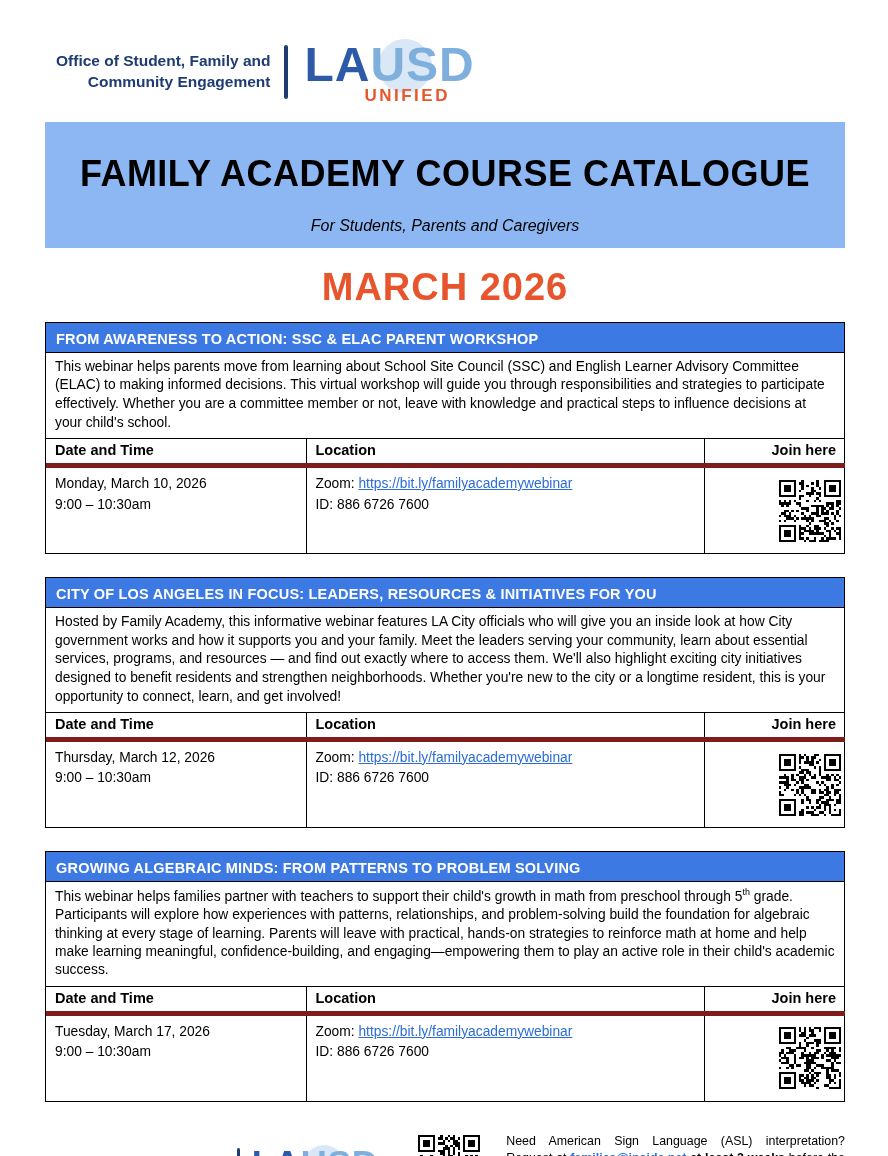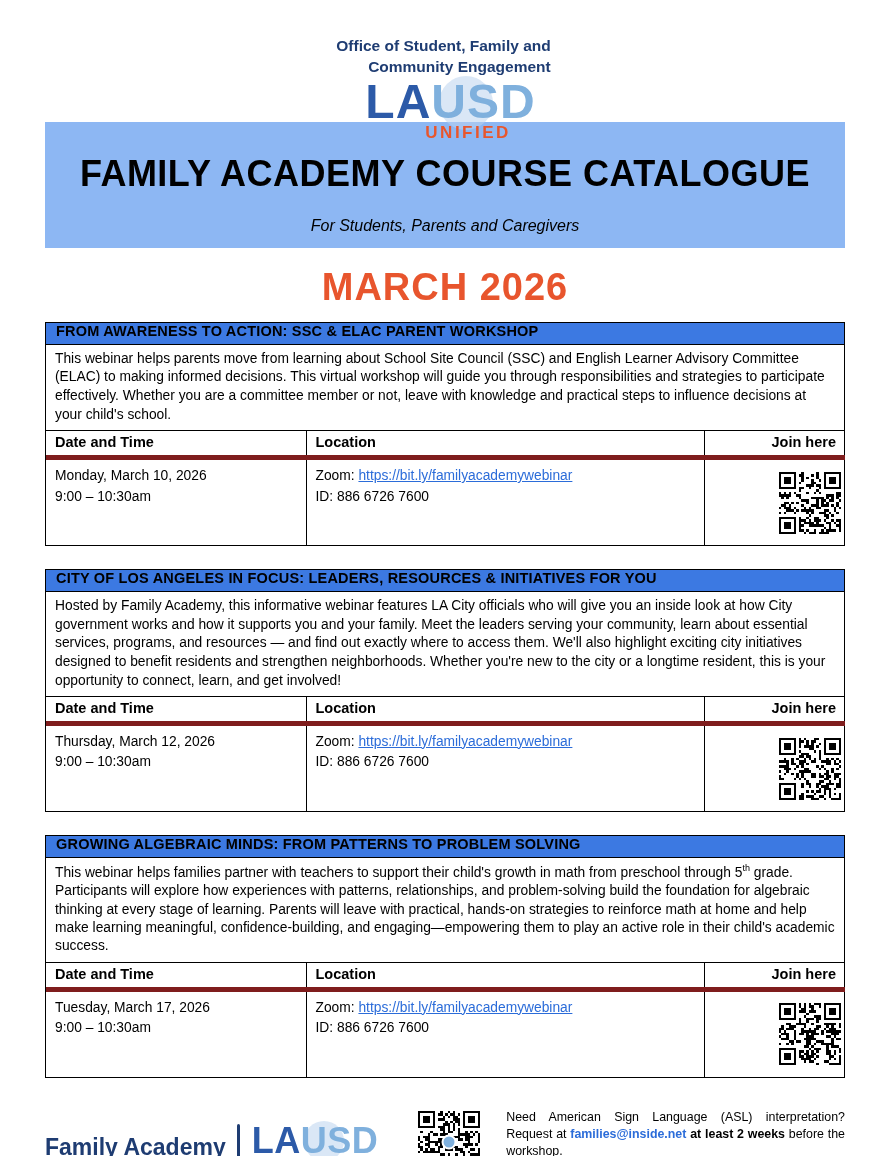--- a/index.html
+++ b/index.html
@@ -5,21 +5,21 @@
   * { box-sizing: border-box; margin: 0; padding: 0; }
   html,body { background:#fff; }
   body {
     width: 888px; height: 1156px; margin: 0 auto;
     font-family: "Liberation Sans", sans-serif; color:#000;
     position: relative; overflow: hidden;
   }
   .page { padding: 36px 43px 10px 45px; }
 
   
-  .top-header { display:flex; align-items:center; margin-left:11px; height:72px;flex-direction:column; }
+  .top-header { display:flex; align-items:center; margin-left:11px; height:72px; }
   .office-text {
     text-align:right; color:#1e3c72; font-weight:bold;
     font-size:15.5px; line-height:1.35; margin-right:14px;
   }
   .v-divider { width:4px; height:54px; background:#1e3c72; border-radius:2px; margin-right:16px; }
   .lausd-logo { position:relative; line-height:1; }
   .logo-circle { position:absolute; left:74px; top:-2px; width:54px; height:54px;
     border-radius:50%; background:#bcd4ee; opacity:.55; }
   .lausd-word { position:relative; font-size:48px; font-weight:bold; letter-spacing:1px; }
   .lausd-la { color:#2c5aa8; }
@@ -31,22 +31,22 @@
   .banner { background:#8db7f3; margin-top:14px; padding:15px 8px 13px; text-align:center; }
   .banner-title { font-size:36px; font-weight:bold; letter-spacing:.5px; color:#000;margin-top:16px; }
   .banner-sub { font-size:16px; font-style:italic; margin-top:22px; color:#000; }
 
   
   .month { text-align:center; color:#e8552d; font-size:38px; font-weight:bold;
     letter-spacing:1px; margin:18px 0 13px; }
 
   
   .section { border:1px solid #000; margin-bottom:23px; }
-  .section-head { background:#3c79e2; color:#000000; font-weight:bold; font-size:14.5px;
-    padding:0 10px 5px; letter-spacing:.2px; border-bottom:1px solid #000; }
+  .section-head { background:#3c79e2; color:#ffffff; font-weight:bold; font-size:14.5px;
+    padding:8px 10px 5px; letter-spacing:.2px; border-bottom:1px solid #000; }
   .section-desc { padding:5px 9px 6px; font-size:13.8px; line-height:1.33;
     border-bottom:1px solid #000; }
   .section-desc sup { font-size:9px; }
   table.course-table { width:100%; border-collapse:collapse; table-layout:fixed; }
   col.c1 { width:260px; } col.c2 { width:398px; } col.c3 { width:141px; }
   .course-table th {
     text-align:left; font-size:14.5px; padding:3px 9px 5px;
     border-right:1px solid #000; border-bottom:5px solid #7f1d1d; font-weight:bold;
   }
   .course-table th.join, .course-table td.join { text-align:right;margin-left:26px; }

